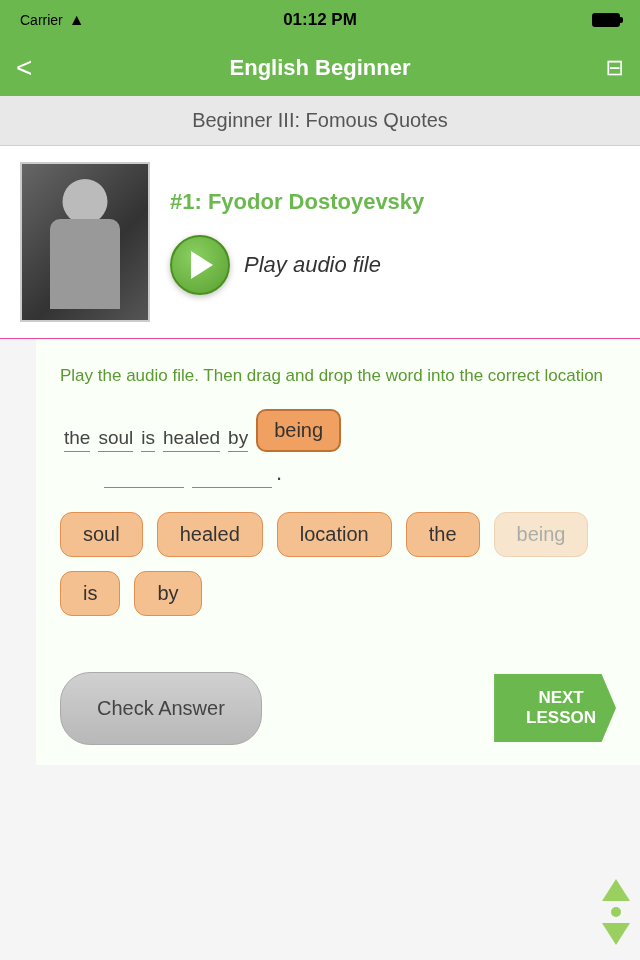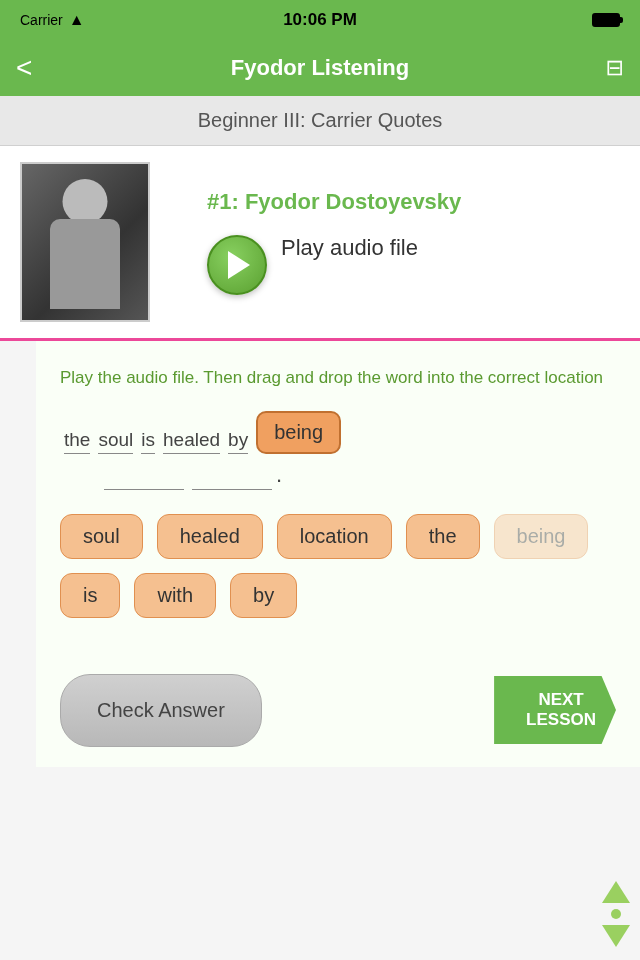--- a/index.html
+++ b/index.html
@@ -107,22 +107,21 @@
       background: white;
       padding: 0;
     }
 
     
     .author-section {
       display: flex;
       align-items: center;
       padding: 16px 20px;
       background: white;
-      border-bottom: 3px solid #ec4899;
-      gap: 37px;
+      border-bottom: 1px solid #ec4899;
     }
     .author-photo {
       width: 130px;
       height: 160px;
       background: #888;
       border: 2px solid #ccc;
       flex-shrink: 0;
       display: flex;
       align-items: center;
       justify-content: center;
@@ -164,22 +163,23 @@
       flex-direction: column;
       gap: 20px;
     }
     .author-name {
       color: #6ab84e;
       font-size: 22px;
       font-weight: 600;
     }
     .play-section {
       display: flex;
-      align-items: flex-start;
+      align-items: center;
       gap: 14px;
+      font-style: italic;
     }
     .play-button {
       width: 60px;
       height: 60px;
       background: radial-gradient(circle at 40% 35%, #88d060, #5aa030);
       border-radius: 50%;
       display: flex;
       align-items: center;
       justify-content: center;
       cursor: pointer;
@@ -367,34 +367,34 @@
     }
   </style>
 </head>
 <body>
 
 <div class="status-bar">
   <div class="status-icons">
     <span>Carrier</span>
     <span class="wifi-icon">▲</span>
   </div>
-  <div class="time">10:06 PM</div>
+  <div class="time">01:12 PM</div>
   <div class="status-icons">
     <div class="battery-icon"></div>
   </div>
 </div>
 
 <div class="nav-bar">
   <div class="nav-back">&lt;</div>
-  <div class="nav-title">Fyodor Listening</div>
+  <div class="nav-title">English Beginner</div>
   <div class="nav-bookmark">⊟</div>
 </div>
 
 <div class="sub-header">
-  <span class="sub-header-text">Beginner III: Carrier Quotes</span>
+  <span class="sub-header-text">Beginner III: Fomous Quotes</span>
 </div>
 
 <div class="content-area">
   <div class="author-section">
     <div class="author-photo">
       <div class="author-photo-placeholder"></div>
     </div>
     <div class="author-right">
       <div class="author-name">
         <span>#1:</span>
@@ -454,21 +454,20 @@
       </div>
     </div>
 
     <div class="word-bank">
       <div class="word-chip">soul</div>
       <div class="word-chip">healed</div>
       <div class="word-chip">location</div>
       <div class="word-chip">the</div>
       <div class="word-chip faded">being</div>
       <div class="word-chip">is</div>
-      <div class="word-chip">with</div>
       <div class="word-chip">by</div>
     </div>
   </div>
 
   <div class="scroll-indicator">
     <div class="scroll-arrow-up"></div>
     <div class="scroll-dot"></div>
     <div class="scroll-arrow-down"></div>
   </div>
 

